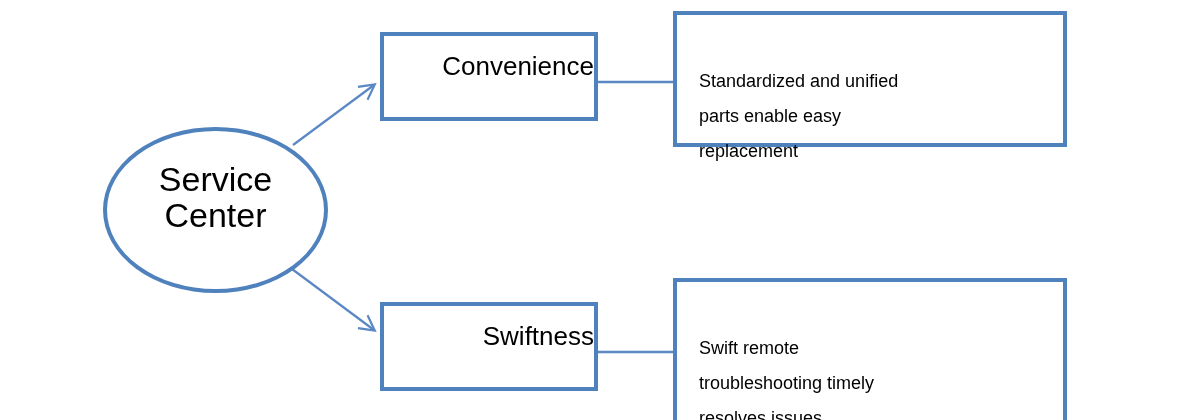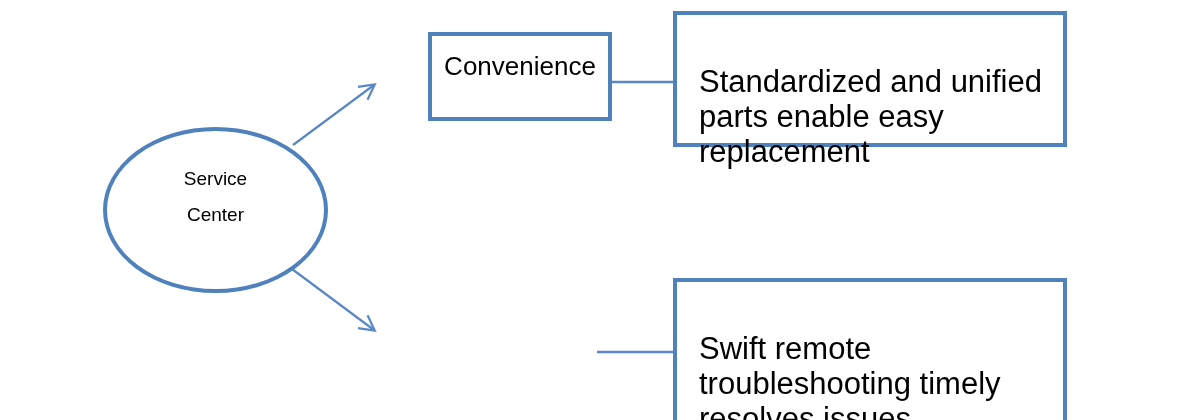--- a/index.html
+++ b/index.html
@@ -34,40 +34,39 @@
   }
   .ellipse {
     left: 103px; top: 127px;
     width: 225px; height: 166px;
     border-radius: 50%;
     display: flex;
     flex-direction: column;
     align-items: center;
     padding-top: 30px;
     text-align: center;
-    font-size: 19px;
+    font-size: 34px;
     line-height: 36px;
     white-space: pre-line;
   }
   .branch-box {
     left: 380px;
-    width: 184px; height: 89px;
-    text-align: center;
+    width: 218px; height: 89px;
+    text-align: right;
     padding-top: 12px;
     font-size: 26px;
     line-height: 36px;
-    margin-left: 48px;
   }
   .branch-box.top { top: 32px; }
   .branch-box.bottom { top: 302px; }
   .desc-box {
     left: 673px;
     width: 394px;
     padding: 14px 20px 28px 22px;
-    font-size: 31px;
+    font-size: 18px;
     line-height: 35px;
     white-space: pre-line;
     text-align: left;
   }
   .desc-box.top { top: 11px; height: 136px; }
   .desc-box.bottom { top: 278px; height: 163px; }
 </style>
 </head>
 <body>
 
@@ -93,20 +92,23 @@
   <div class="node branch-box top">
     <span>Convenience</span>
   </div>
 
   <div class="node desc-box top">
     <span>Standardized and unified
 parts enable easy
 replacement</span>
   </div>
 
+  <div class="node branch-box bottom">
+    <span>Swiftness</span>
+  </div>
 
   <div class="node desc-box bottom">
     <span>Swift remote
 troubleshooting timely
 resolves issues</span>
   </div>
 
 </div>
 
 </body></html>

